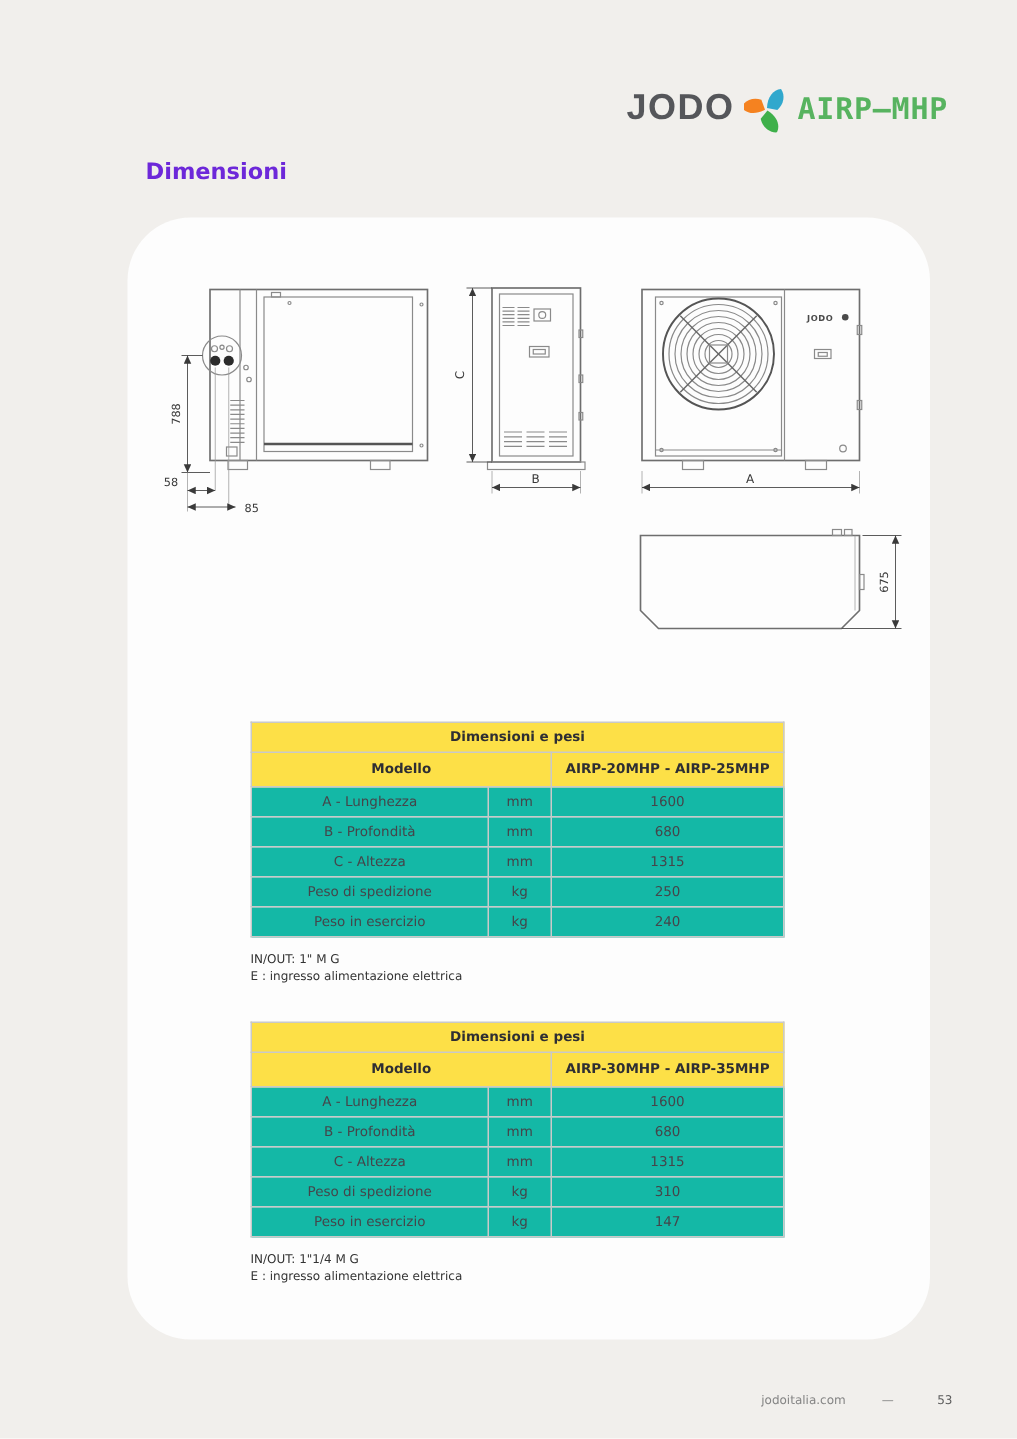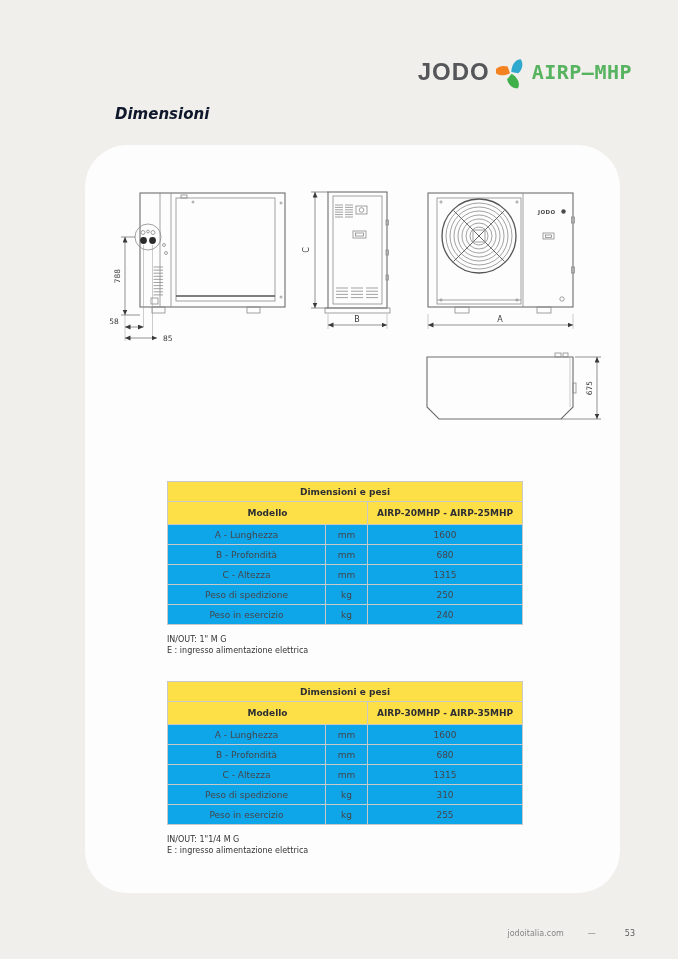--- a/index.html
+++ b/index.html
@@ -4,38 +4,38 @@
 <style>
   html,body{margin:0;padding:0;}
   .page{position:relative;width:678px;height:959px;background:#f1efec;font-family:"DejaVu Sans",sans-serif;overflow:hidden;}
   .card{position:absolute;left:85px;top:145px;width:535px;height:748px;background:#fdfdfd;border-radius:42px;}
 
   
   .logo-block{position:absolute;top:55px;right:46px;display:flex;align-items:center;gap:6px;}
   .logo-text{font-family:"Liberation Sans",sans-serif;font-weight:800;font-size:24px;letter-spacing:1px;color:#55565a;}
   .product-name{font-family:"DejaVu Sans Mono",monospace;font-weight:700;font-size:20px;letter-spacing:.5px;color:#57b35f;}
 
-  .section-title{position:absolute;left:115px;top:105px;font-size:15px;font-weight:700;color:#0f172a;font-style:italic;}
+  .section-title{position:absolute;left:97px;top:105px;font-size:15px;font-weight:700;color:#6d28d9;}
 
   .drawings{position:absolute;left:95px;top:175px;}
   .geo{stroke:#8a8a8a;stroke-width:.8;fill:none;}
   .geo-bold{stroke:#6e6e6e;stroke-width:1.1;fill:none;}
   .thin{stroke:#9a9a9a;stroke-width:.5;fill:none;}
   .dim{stroke:#4a4a4a;stroke-width:.6;fill:none;}
   .dimtext{fill:#3a3a3a;font-size:7.5px;font-family:"DejaVu Sans",sans-serif;}
   .dimletter{fill:#3a3a3a;font-size:8px;font-family:"DejaVu Sans",sans-serif;}
 
   
   .table-block{position:absolute;width:355px;}
   .table-block table{border-collapse:collapse;table-layout:fixed;width:355px;font-size:9px;color:#45454a;}
   .table-block th,.table-block td{border:1px solid #c9c9c9;text-align:center;padding:0;vertical-align:middle;}
   .table-block th{background:#fde047;font-weight:600;color:#2e2e33;}
   th.t-title{height:19px;font-size:9px;}
   tr.model-row th{height:22px;margin-top:12px;}
-  tr.data-row td{height:19px;background:#0ea5e9;}
+  tr.data-row td{height:19px;background:#14b8a6;}
   col.c-label{width:158px;} col.c-unit{width:42px;} col.c-val{width:155px;}
 
   .notes{position:absolute;font-size:8px;line-height:10.5px;color:#333;}
 
   .footer{position:absolute;top:929px;right:43px;display:flex;align-items:center;gap:24px;font-size:8px;color:#858585;}
   .footer .pnum{margin-left:5px;color:#5c5c5c;}
 </style>
 </head>
 <body>
 
@@ -295,21 +295,21 @@
         <td>1315</td>
       </tr>
       <tr class="data-row">
         <td>Peso di spedizione</td>
         <td>kg</td>
         <td>310</td>
       </tr>
       <tr class="data-row">
         <td>Peso in esercizio</td>
         <td>kg</td>
-        <td>255</td>
+        <td>147</td>
       </tr>
     </tbody>
       </table>
   </div>
 
   <div class="notes" style="left:167px;top:835px;">
     <div>IN/OUT: 1"1/4 M G</div>
     <div>E : ingresso alimentazione elettrica</div>
   </div>
 

